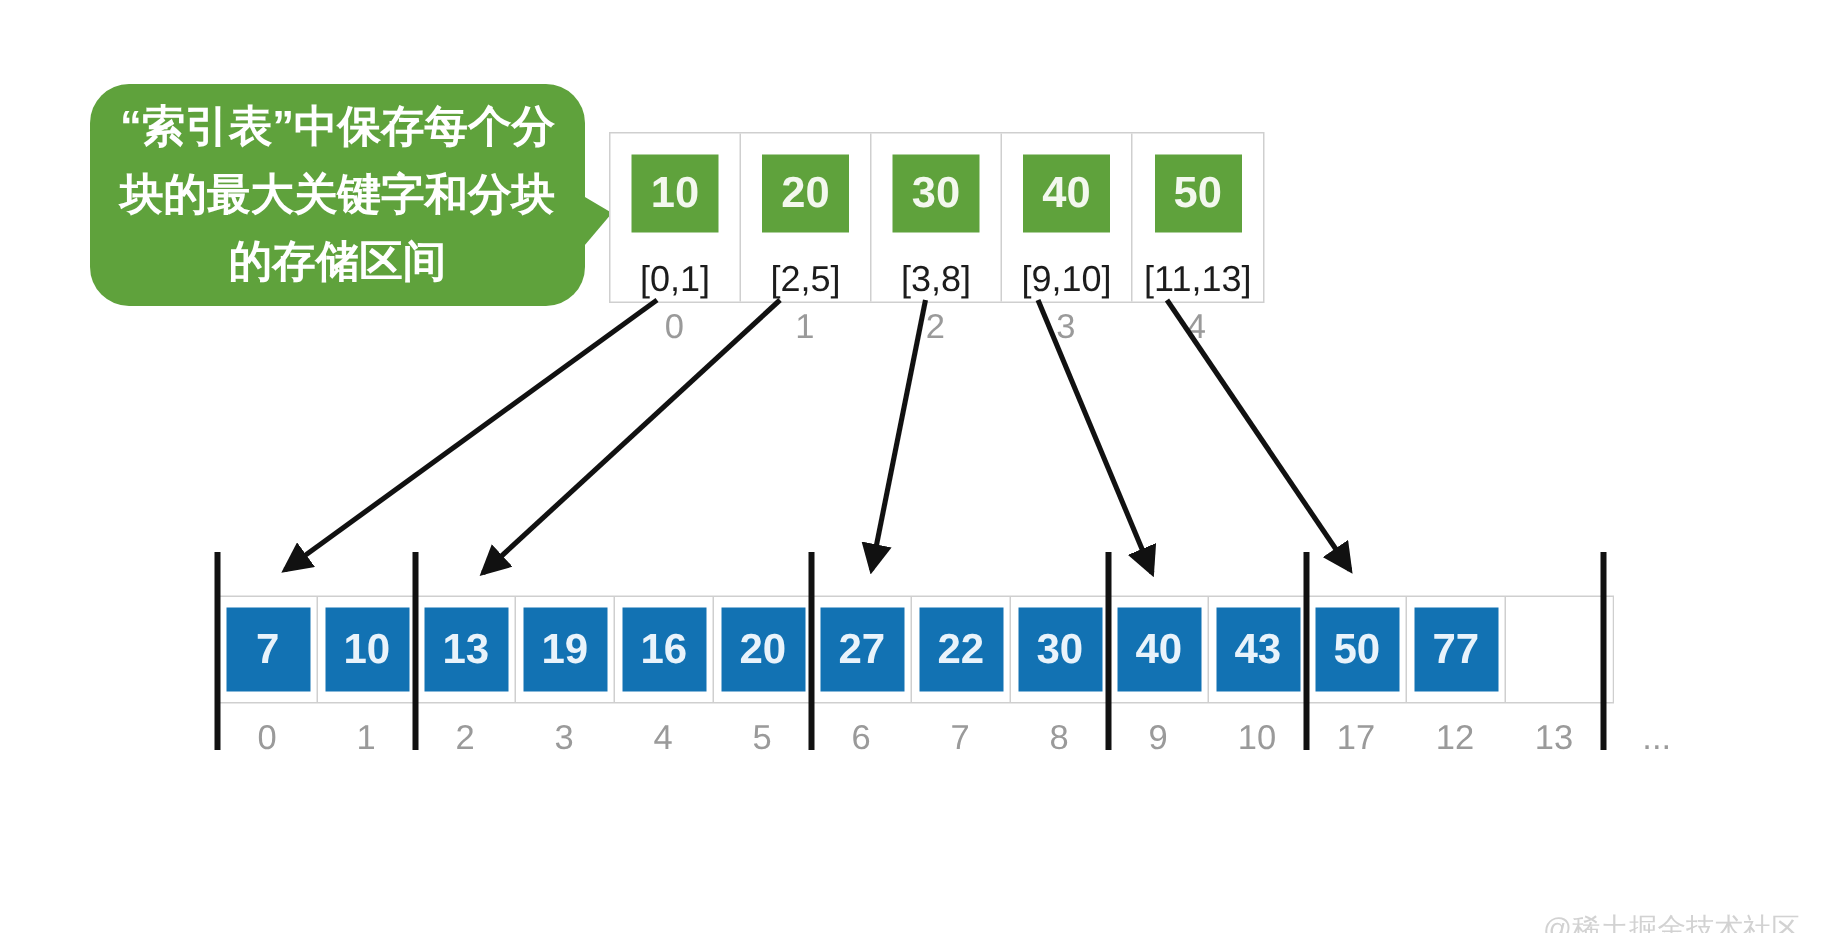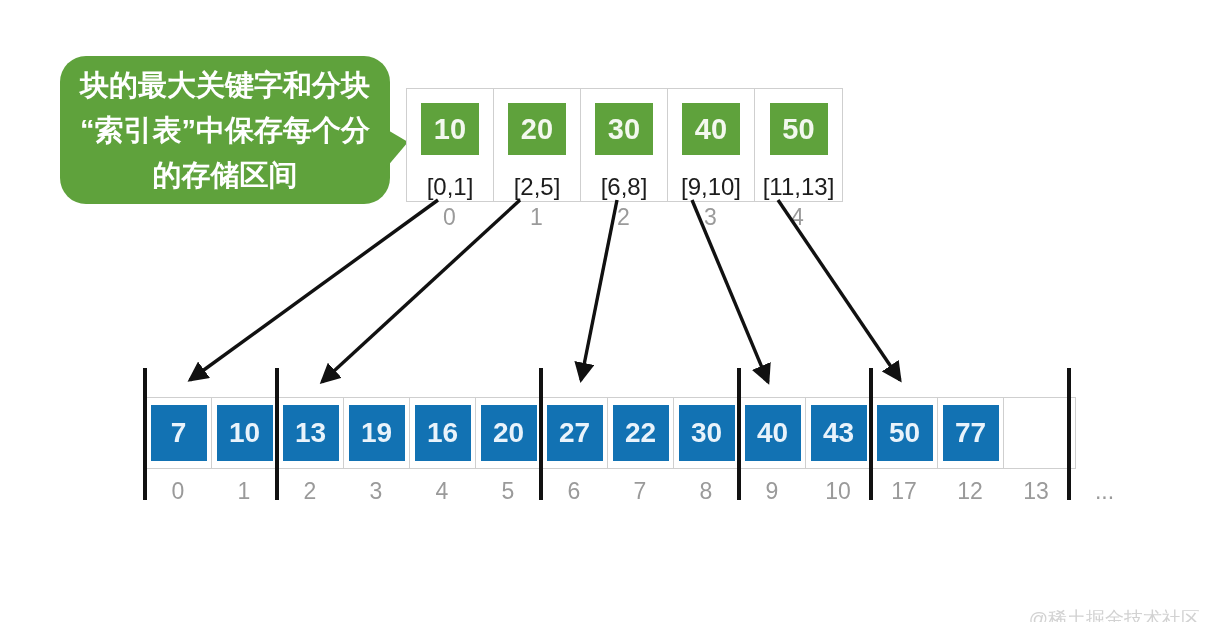--- a/index.html
+++ b/index.html
@@ -95,38 +95,38 @@
   .watermark{
     position:absolute;right:15px;top:606px;color:var(--watermark-gray);font-size:19px;
   }
 </style>
 </head>
 <body>
 
 <div class="stage">
 
   <div class="bubble">
+    <div>“索引表”中保存每个分</div>
     <div>块的最大关键字和分块</div>
-    <div>“索引表”中保存每个分</div>
     <div>的存储区间</div>
   </div>
   <div class="bubble-tail"></div>
 
   <div class="index-table">
       <div class="it-cell">
         <div class="green-sq">10</div>
         <div class="range-label">[0,1]</div>
       </div>
       <div class="it-cell">
         <div class="green-sq">20</div>
         <div class="range-label">[2,5]</div>
       </div>
       <div class="it-cell">
         <div class="green-sq">30</div>
-        <div class="range-label">[6,8]</div>
+        <div class="range-label">[3,8]</div>
       </div>
       <div class="it-cell">
         <div class="green-sq">40</div>
         <div class="range-label">[9,10]</div>
       </div>
       <div class="it-cell">
         <div class="green-sq">50</div>
         <div class="range-label">[11,13]</div>
       </div>
     </div>

